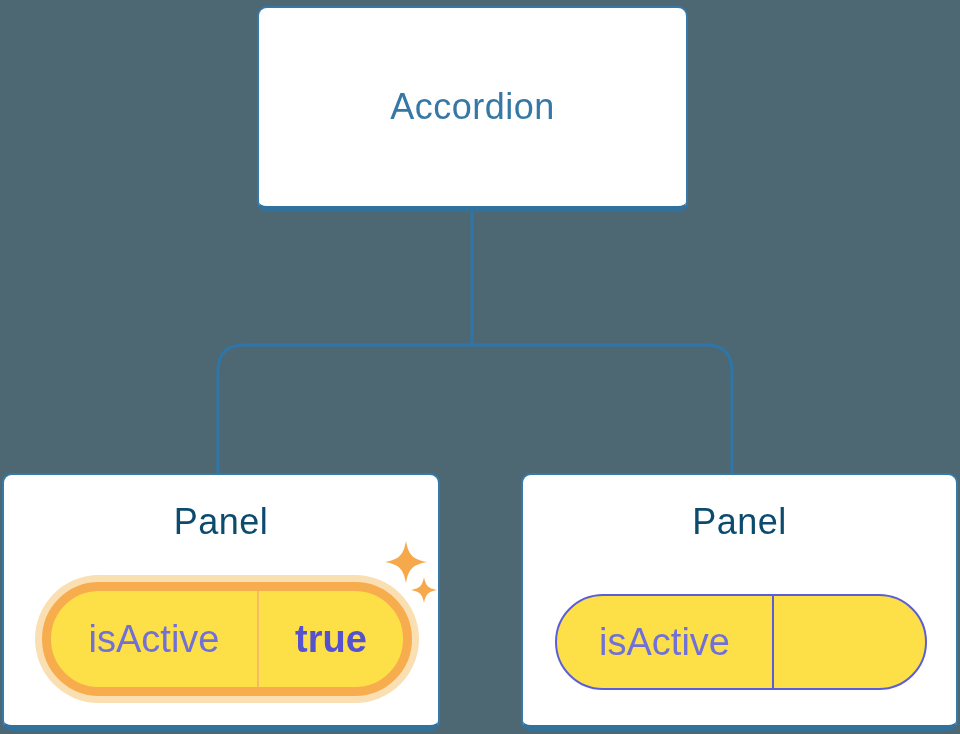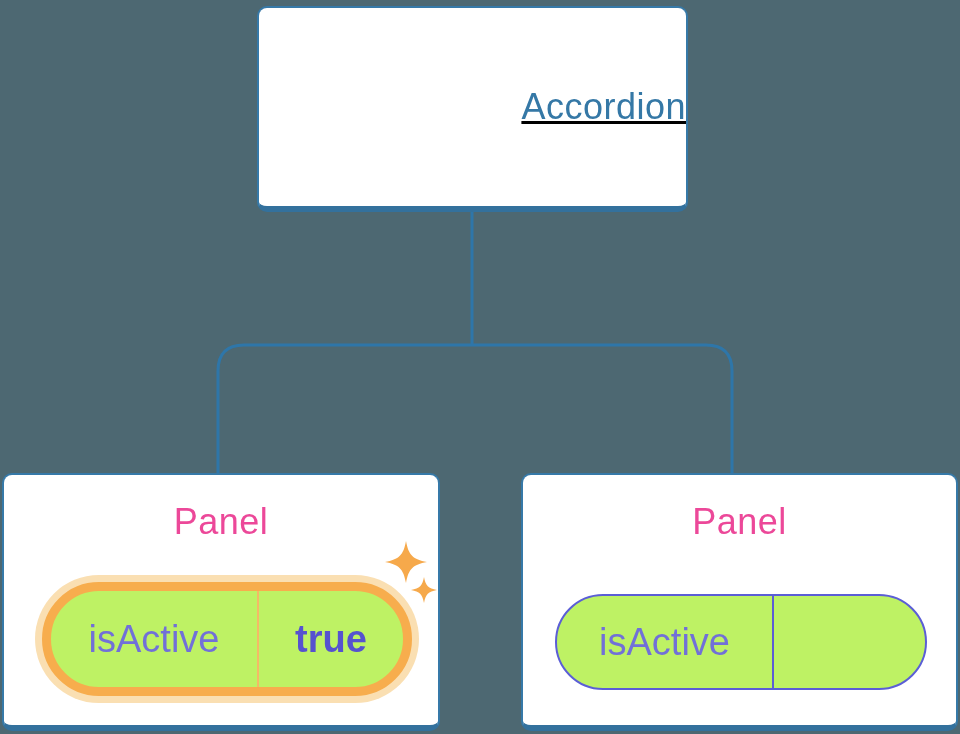--- a/index.html
+++ b/index.html
@@ -10,34 +10,34 @@
   }
   svg.connector { position:absolute; left:0; top:0; z-index:0; }
 
   .card {
     position:absolute; box-sizing:border-box; background:#FFFFFF;
     border:2px solid #3679A8; border-bottom:6px solid #33719D;
     border-radius:10px; z-index:1;
   }
   .root-card {
     left:257px; top:6px; width:431px; height:206px;
-    display:flex; align-items:center; justify-content:flex-end;text-decoration:underline;
+    display:flex; align-items:center; justify-content:center;
   }
   .root-label { font-size:36px; font-weight:500; color:#3578A6; letter-spacing:0.5px; }
 
   .panel-left  { left:2px;   top:473px; width:438px; height:258px; }
   .panel-right { left:521px; top:473px; width:437px; height:258px; }
 
   .panel-title {
     margin-top:26px; text-align:center;
-    font-size:36px; font-weight:500; color:#ec4899; letter-spacing:0.5px;
+    font-size:36px; font-weight:500; color:#0c4a6e; letter-spacing:0.5px;
   }
 
   .pill {
-    position:absolute; box-sizing:border-box; background:#bef264;
+    position:absolute; box-sizing:border-box; background:#fde047;
     border-radius:999px; overflow:hidden;
     display:flex; align-items:stretch;
   }
   .pill-active {
     left:38px; top:107px; width:370px; height:114px;
     border:9px solid #F7AD4D;
     box-shadow:0 0 0 7px #FADFB2;
   }
   .pill-plain {
     left:32px; top:119px; width:372px; height:96px;

